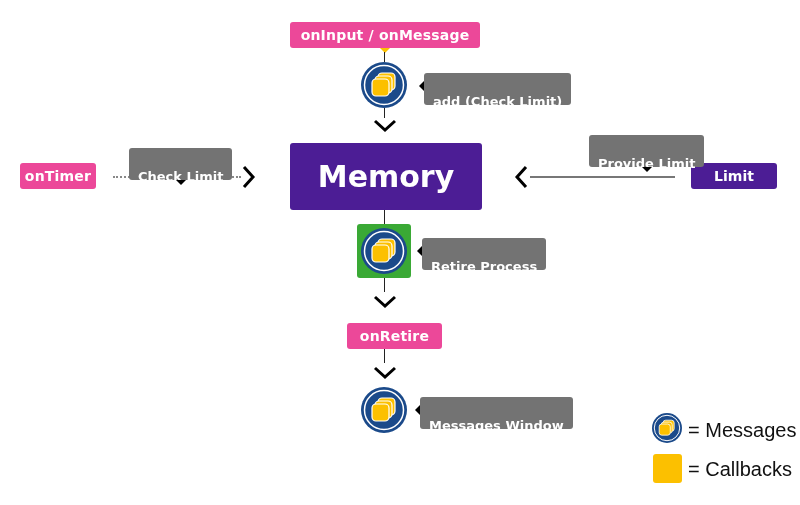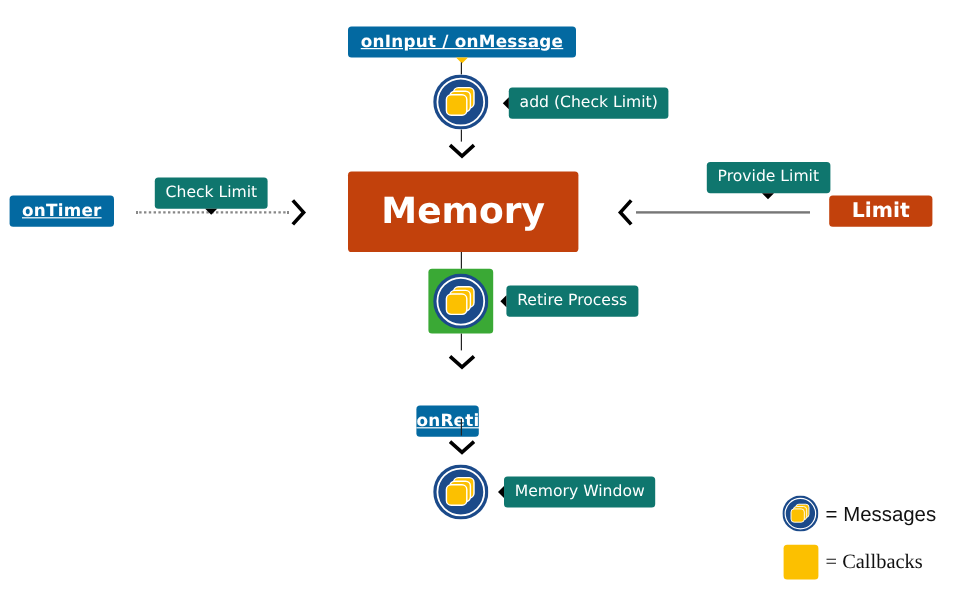--- a/index.html
+++ b/index.html
@@ -2,47 +2,47 @@
 <html><head>
   <meta charset="utf-8">
   <style>
     html, body { margin: 0; padding: 0; }
     body {
       width: 800px; height: 505px; position: relative; background: #ffffff;
       font-family: "DejaVu Sans", sans-serif; overflow: hidden;
     }
     .abs { position: absolute; }
     .callback {
-      position: absolute; background: #0369a1; color: #ffffff; font-weight: bold;
+      position: absolute; background: #ec4899; color: #ffffff; font-weight: bold;
       font-size: 14px; border-radius: 3px; text-align: center; box-sizing: border-box;
-      line-height: 26px; height: 26px; letter-spacing: 0.2px; text-decoration: underline;
+      line-height: 26px; height: 26px; letter-spacing: 0.2px;
     }
     .green-node {
-      position: absolute; background: #c2410c; color: #ffffff; font-weight: bold;
+      position: absolute; background: #4c1d95; color: #ffffff; font-weight: bold;
       border-radius: 3px; text-align: center; box-sizing: border-box;
     }
     .tip {
-      position: absolute; background: #0f766e; color: #ffffff; font-weight: normal;
+      position: absolute; background: #737373; color: #ffffff; font-weight: bold;
       font-size: 13px; border-radius: 3px; height: 26px; line-height: 26px;
-      padding: 0 9px; white-space: nowrap; box-sizing: border-box;
+      padding: 16px 9px; white-space: nowrap; box-sizing: border-box;
     }
     .tip.left-arrow::before {
       content: ""; position: absolute; left: -5px; top: 8px;
       border-top: 5px solid transparent; border-bottom: 5px solid transparent;
       border-right: 5px solid #000000;
     }
     .tip.down-arrow::after {
       content: ""; position: absolute; bottom: -5px; left: 50%; margin-left: -5px;
       border-left: 5px solid transparent; border-right: 5px solid transparent;
       border-top: 5px solid #000000;
     }
     .vline { position: absolute; width: 1px; background: #222222; }
     .msg-icon { position: absolute; }
     .legend-text {
-      position: absolute; font-size: 17px; color: #111111;
+      position: absolute; font-size: 20px; color: #111111;
       font-family: "Liberation Sans", sans-serif;
     }
   </style>
 </head>
 <body>
 
 <div class="callback" style="left:290px; top:22px; width:190px;">onInput / onMessage</div>
 <div class="abs" style="left:380px; top:48px; width:0; height:0; border-left:5px solid transparent; border-right:5px solid transparent; border-top:5px solid #fcc000;"></div>
 <div class="vline" style="left:384px; top:52px; height:10px;"></div>
 
@@ -55,28 +55,28 @@
 </svg>
 <div class="tip left-arrow" style="left:424px; top:73px;">add (Check Limit)</div>
 
 <div class="vline" style="left:384px; top:108px; height:10px;"></div>
 <svg class="abs" style="left:373px; top:119px;" width="24" height="14" viewBox="0 0 24 14">
   <polyline points="2,2 12,11 22,2" fill="none" stroke="#000" stroke-width="3"></polyline>
 </svg>
 
 <div class="green-node" style="left:290px; top:143px; width:192px; height:67px; line-height:67px; font-size:30px;">Memory</div>
 
-<div class="callback" style="left:8px; top:163px; width:87px;">onTimer</div>
+<div class="callback" style="left:20px; top:163px; width:76px;">onTimer</div>
 <div class="abs" style="left:113px; top:176px; width:128px; border-top:2px dotted #888888;"></div>
 <svg class="abs" style="left:242px; top:165px;" width="14" height="24" viewBox="0 0 14 24">
   <polyline points="2,2 11,12 2,22" fill="none" stroke="#000" stroke-width="3"></polyline>
 </svg>
 <div class="tip down-arrow" style="left:129px; top:148px;">Check Limit</div>
 
-<div class="green-node" style="left:691px; top:163px; width:86px; height:26px; line-height:26px; font-size:17px;">Limit</div>
+<div class="green-node" style="left:691px; top:163px; width:86px; height:26px; line-height:26px; font-size:14px;">Limit</div>
 <div class="abs" style="left:530px; top:176px; width:145px; border-top:2px solid #777777;"></div>
 <svg class="abs" style="left:514px; top:165px;" width="14" height="24" viewBox="0 0 14 24">
   <polyline points="12,2 3,12 12,22" fill="none" stroke="#000" stroke-width="3"></polyline>
 </svg>
 <div class="tip down-arrow" style="left:549px; top:135px;margin-left:40px;">Provide Limit</div>
 
 <div class="vline" style="left:384px; top:210px; height:14px;"></div>
 <div class="abs" style="left:357px; top:224px; width:54px; height:54px; background:#3aa935; border-radius:3px;"></div>
 <svg class="msg-icon" style="left:361px; top:228px;" width="46" height="46" viewBox="0 0 46 46">
   <circle cx="23" cy="23" r="23" fill="#1b4a8a"></circle>
@@ -85,39 +85,39 @@
   <rect x="14" y="14" width="17" height="17" rx="4" fill="#fcc000" stroke="#ffffff" stroke-width="1.2"></rect>
   <rect x="11" y="17" width="17" height="17" rx="4" fill="#fcc000" stroke="#ffffff" stroke-width="1.2"></rect>
 </svg>
 <div class="tip left-arrow" style="left:422px; top:238px;">Retire Process</div>
 
 <div class="vline" style="left:384px; top:278px; height:14px;"></div>
 <svg class="abs" style="left:373px; top:295px;" width="24" height="14" viewBox="0 0 24 14">
   <polyline points="2,2 12,11 22,2" fill="none" stroke="#000" stroke-width="3"></polyline>
 </svg>
 
-<div class="callback" style="left:347px; top:338px; width:52px;">onRetire</div>
+<div class="callback" style="left:347px; top:323px; width:95px;">onRetire</div>
 <div class="vline" style="left:384px; top:349px; height:14px;"></div>
 <svg class="abs" style="left:373px; top:366px;" width="24" height="14" viewBox="0 0 24 14">
   <polyline points="2,2 12,11 22,2" fill="none" stroke="#000" stroke-width="3"></polyline>
 </svg>
 
 <svg class="msg-icon" style="left:361px; top:387px;" width="46" height="46" viewBox="0 0 46 46">
   <circle cx="23" cy="23" r="23" fill="#1b4a8a"></circle>
   <circle cx="23" cy="23" r="19.5" fill="none" stroke="#ffffff" stroke-width="1.5"></circle>
   <rect x="17" y="11" width="17" height="17" rx="4" fill="#fcc000" stroke="#ffffff" stroke-width="1.2"></rect>
   <rect x="14" y="14" width="17" height="17" rx="4" fill="#fcc000" stroke="#ffffff" stroke-width="1.2"></rect>
   <rect x="11" y="17" width="17" height="17" rx="4" fill="#fcc000" stroke="#ffffff" stroke-width="1.2"></rect>
 </svg>
-<div class="tip left-arrow" style="left:420px; top:397px;">Memory Window</div>
+<div class="tip left-arrow" style="left:420px; top:397px;">Messages Window</div>
 
 <div>
   <svg class="msg-icon" style="left:652px; top:413px;" width="30" height="30" viewBox="0 0 46 46">
     <circle cx="23" cy="23" r="23" fill="#1b4a8a"></circle>
     <circle cx="23" cy="23" r="19.5" fill="none" stroke="#ffffff" stroke-width="1.5"></circle>
     <rect x="17" y="11" width="17" height="17" rx="4" fill="#fcc000" stroke="#ffffff" stroke-width="1.2"></rect>
     <rect x="14" y="14" width="17" height="17" rx="4" fill="#fcc000" stroke="#ffffff" stroke-width="1.2"></rect>
     <rect x="11" y="17" width="17" height="17" rx="4" fill="#fcc000" stroke="#ffffff" stroke-width="1.2"></rect>
   </svg>
   <div class="legend-text" style="left:688px; top:419px;">= Messages</div>
   <div class="abs" style="left:653px; top:454px; width:29px; height:29px; background:#fcc000; border-radius:3px;"></div>
-  <div class="legend-text" style="left:688px; top:458px;font-family:Liberation Serif, serif;">= Callbacks</div>
+  <div class="legend-text" style="left:688px; top:458px;">= Callbacks</div>
 </div>
 
 </body></html>

